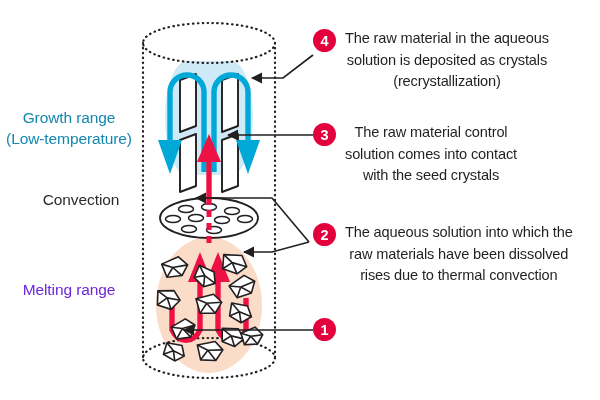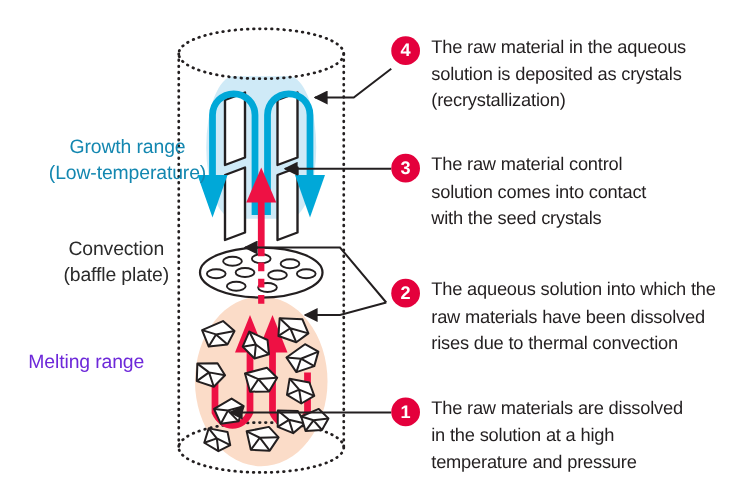--- a/index.html
+++ b/index.html
@@ -3,32 +3,32 @@
 <meta charset="utf-8">
 <style>
   html,body{margin:0;padding:0;background:#ffffff;}
   body{width:600px;height:400px;overflow:hidden;
        font-family:"Liberation Sans","DejaVu Sans",sans-serif;}
   #stage{position:relative;width:600px;height:400px;background:#fff;}
   svg.layer{position:absolute;left:0;top:0;width:600px;height:400px;}
 
   .zone-label{position:absolute;text-align:center;line-height:1.35;
               font-size:15.5px;letter-spacing:-0.1px;}
-  .zone-growth{color:#1387B0;padding-left:33px;}
+  .zone-growth{color:#1387B0;}
   .zone-baffle{color:#2b2b2b;}
   .zone-melt{color:#6d28d9;}
 
   .steps{position:absolute;left:313px;top:0;width:287px;height:400px;}
   .step{position:absolute;display:flex;align-items:flex-start;}
   .badge{flex:0 0 auto;width:23px;height:23px;border-radius:50%;
          background:#E4003C;color:#fff;font-size:14.5px;font-weight:bold;
          display:flex;align-items:center;justify-content:center;
          margin-right:9px;margin-top:1px;}
   .step-text{font-size:14.6px;line-height:1.49;color:#231f20;
-             letter-spacing:-0.15px;white-space:pre-line;}
+             letter-spacing:-0.15px;white-space:pre-line;text-align:center;}
   #step4{top:28px;}
   #step3{top:122px;}
   #step2{top:222px;}
   #step1{top:317px;}
 </style>
 </head>
 <body>
 
 <div id="stage">
 
@@ -157,23 +157,22 @@
       <path d="M309,242 L272,252 L244,252" marker-end="url(#ah)"></path>
       <path d="M313,330 L184,330" marker-end="url(#ah)"></path>
     </g>
   </svg>
 
   <div class="zone-label zone-growth" style="left:0;top:108px;width:138px;">
     <div>Growth range</div>
     <div>(Low-temperature)</div>
   </div>
 
-  <div class="zone-label zone-baffle" style="left:12px;top:190px;width:138px;padding-left:12px;">
+  <div class="zone-label zone-baffle" style="left:0;top:190px;width:138px;padding-left:12px;">
     <div>Convection</div>
-    <div>(baffle plate)</div>
   </div>
 
   <div class="zone-label zone-melt" style="left:0;top:280px;width:138px;">
     <div>Melting range</div>
   </div>
 
   <div class="steps">
 
     <div class="step" id="step4">
       <div class="badge">4</div>
@@ -191,19 +190,16 @@
 
     <div class="step" id="step2">
       <div class="badge">2</div>
       <div class="step-text">The aqueous solution into which the
 raw materials have been dissolved
 rises due to thermal convection</div>
     </div>
 
     <div class="step" id="step1">
       <div class="badge">1</div>
-      <div class="step-text">The raw materials are dissolved
-in the solution at a high
-temperature and pressure</div>
     </div>
 
   </div>
 </div>
 
 </body></html>

